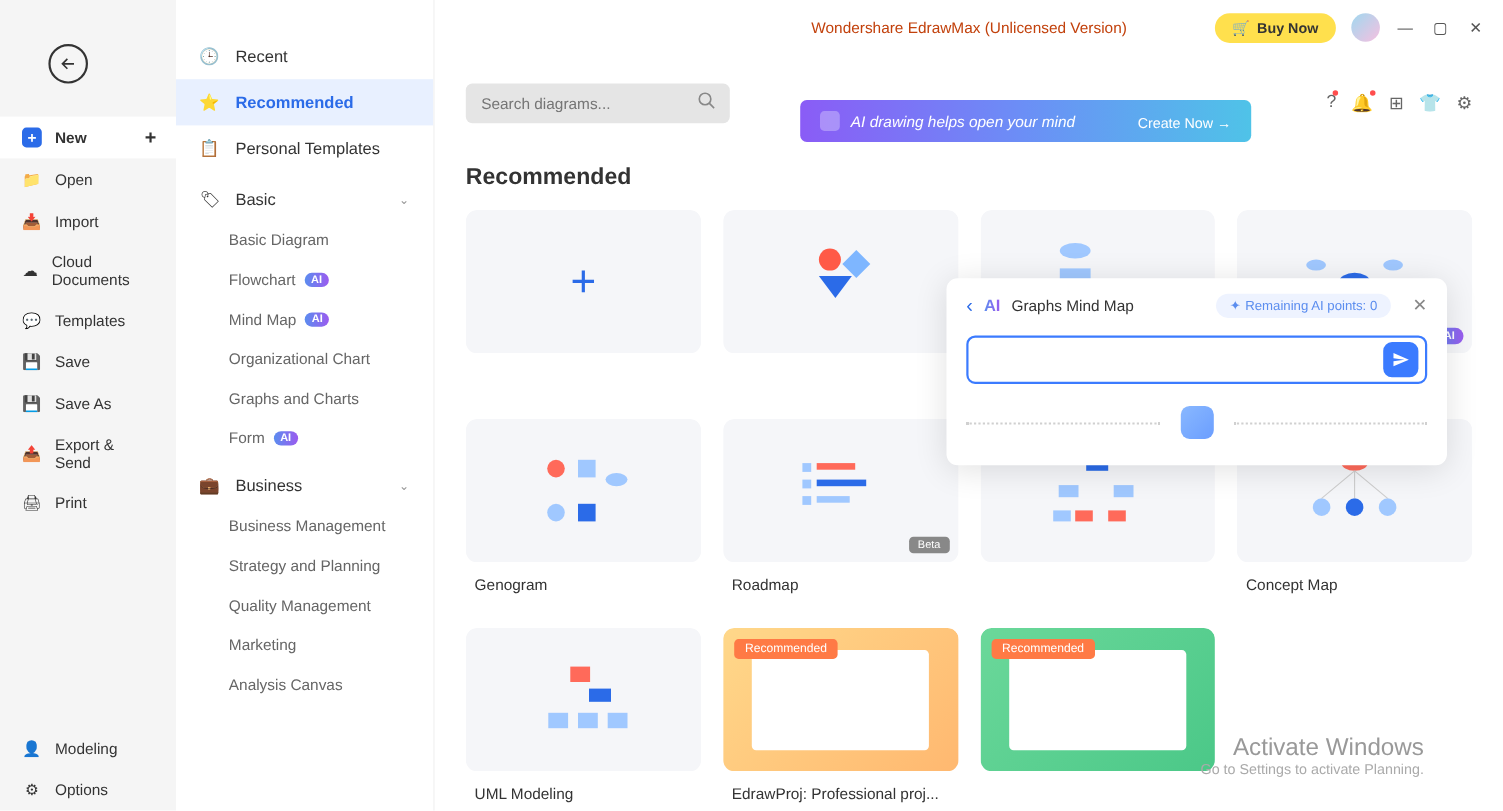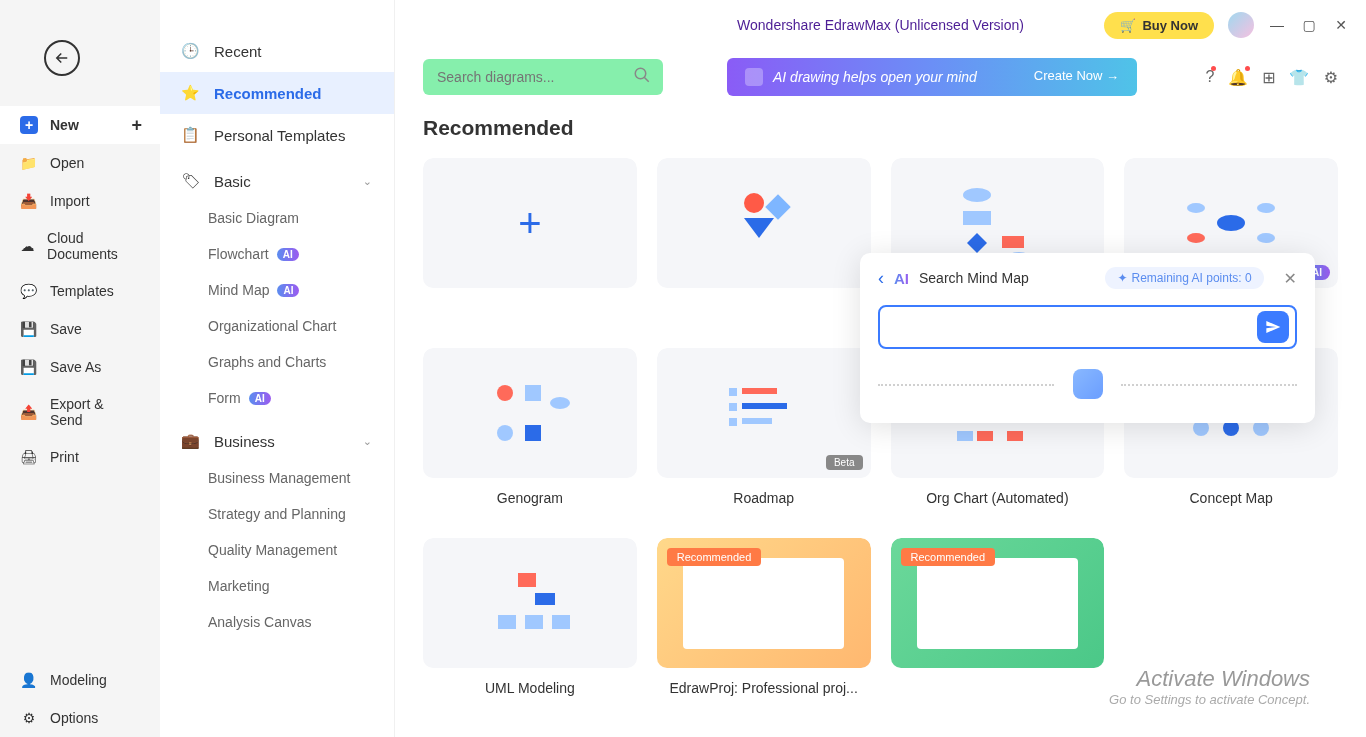--- a/index.html
+++ b/index.html
@@ -23,44 +23,44 @@
 .nav-item.active { background: #e8f0ff; color: #2b6be8; font-weight: 600; }
 .nav-icon { width: 18px; height: 18px; display: flex; align-items: center; justify-content: center; }
 .section-header { display: flex; align-items: center; padding: 16px 22px 10px; font-size: 15px; color: #333; gap: 14px; position: relative; }
 .section-header .chev { position: absolute; right: 22px; color: #999; font-size: 11px; }
 .sub-item { padding: 10px 22px 10px 48px; font-size: 14px; color: #666; cursor: pointer; display: flex; align-items: center; gap: 8px; }
 .ai-pill { display: inline-block; background: linear-gradient(90deg, #5b8def, #9b5bef); color: #fff; font-size: 10px; font-weight: bold; padding: 1px 6px; border-radius: 8px; }
 
 
 .main { flex: 1; background: #fff; overflow-y: auto; position: relative; }
 .topbar { display: flex; align-items: center; justify-content: center; padding: 10px 20px; position: relative; height: 50px; }
-.app-title { font-size: 14px; color: #4c1d95; }
+.app-title { font-size: 14px; color: #c2410c; }
 .top-right { position: absolute; right: 16px; display: flex; align-items: center; gap: 14px; }
 .buy-btn { background: #ffe04d; border-radius: 16px; padding: 6px 16px; font-size: 13px; font-weight: 600; color: #333; display: flex; align-items: center; gap: 6px; cursor: pointer; }
 .avatar { width: 26px; height: 26px; border-radius: 50%; background: linear-gradient(135deg, #a0d8ef, #f6c0e0); cursor: pointer; }
 .win-btn { color: #555; cursor: pointer; font-size: 14px; width: 18px; text-align: center; }
 
 .toolbar-row { display: flex; align-items: center; padding: 8px 28px 20px 28px; gap: 16px; }
 .search-box { position: relative; width: 240px; }
-.search-box input { width: 100%; padding: 10px 40px 10px 14px; border: none; background: #86efac; border-radius: 6px; font-size: 14px; color: #333; }
+.search-box input { width: 100%; padding: 10px 40px 10px 14px; border: none; background: #e5e5e5; border-radius: 6px; font-size: 14px; color: #333; }
 .search-box .search-icon { position: absolute; right: 12px; top: 50%; transform: translateY(-50%); color: #888; }
-.ai-banner { flex: 0 0 410px; margin-left: 48px; background: linear-gradient(90deg, #8a5cf6, #6b8ff6, #4fc3e8); border-radius: 6px; padding: 10px 18px; color: #fff; display: flex; align-items: flex-start; font-size: 14px; font-style: italic; justify-content: space-between; cursor: pointer; }
+.ai-banner { flex: 0 0 410px; margin-left: 48px; background: linear-gradient(90deg, #8a5cf6, #6b8ff6, #4fc3e8); border-radius: 6px; padding: 10px 18px; color: #fff; display: flex; align-items: flex-end; font-size: 14px; font-style: italic; justify-content: space-between; cursor: pointer; margin-top: 33px; }
 .ai-banner .sparkle { width: 18px; height: 18px; background: rgba(255,255,255,0.3); border-radius: 4px; }
 .create-now { font-style: normal; font-size: 13px; }
 .tool-icons { margin-left: auto; display: flex; gap: 14px; color: #666; }
 .tool-icons span { cursor: pointer; position: relative; }
 .red-dot::after { content: ''; position: absolute; top: -2px; right: -2px; width: 5px; height: 5px; background: #ff4d4d; border-radius: 50%; }
 
 .content-area { padding: 0 28px; }
 .heading { font-size: 21px; font-weight: 700; color: #333; margin-bottom: 18px; }
 
 .grid { display: grid; grid-template-columns: repeat(4, 1fr); gap: 20px; }
 .card { background: #fff; border-radius: 10px; overflow: hidden; cursor: pointer; }
 .thumb { height: 130px; background: #f5f6f9; border-radius: 10px; display: flex; align-items: center; justify-content: center; position: relative; }
-.card-label { text-align: center; padding: 12px 8px; font-size: 14px; color: #333; }
+.card-label { padding: 12px 8px; font-size: 14px; color: #333; }
 .ai-corner { position: absolute; bottom: 8px; right: 8px; background: linear-gradient(90deg, #5b8def, #9b5bef); color: #fff; font-size: 10px; font-weight: bold; padding: 2px 8px; border-radius: 8px; }
 .beta-corner { position: absolute; bottom: 8px; right: 8px; background: #888; color: #fff; font-size: 10px; padding: 2px 8px; border-radius: 4px; }
 .rec-badge { position: absolute; top: 10px; left: 10px; background: #ff7a45; color: #fff; font-size: 11px; padding: 3px 10px; border-radius: 4px; }
 .plus-big { font-size: 40px; color: #2b6be8; font-weight: 300; }
 
 
 .ai-modal { position: absolute; left: 465px; top: 253px; width: 455px; background: #fff; border-radius: 10px; box-shadow: 0 4px 30px rgba(0,0,0,0.12); padding: 14px 18px 24px; z-index: 100; }
 .modal-header { display: flex; align-items: center; gap: 10px; margin-bottom: 16px; }
 .modal-back { color: #2b6be8; cursor: pointer; font-size: 18px; }
 .ai-logo { font-weight: 700; font-size: 15px; background: linear-gradient(90deg, #5b8def, #9b5bef); -webkit-background-clip: text; -webkit-text-fill-color: transparent; }
@@ -70,21 +70,21 @@
 .modal-input-wrap { position: relative; border: 2px solid #3b7bff; border-radius: 8px; padding: 2px; display: flex; align-items: center; }
 .modal-input-wrap input { flex: 1; border: none; outline: none; padding: 10px 12px; font-size: 14px; }
 .send-btn { width: 32px; height: 32px; background: #3b7bff; border-radius: 8px; display: flex; align-items: center; justify-content: center; color: #fff; cursor: pointer; margin-right: 4px; }
 .divider-icon { display: flex; align-items: center; justify-content: center; margin-top: 20px; position: relative; }
 .divider-icon::before, .divider-icon::after { content: ''; position: absolute; top: 50%; width: 42%; border-top: 2px dotted #d0d0d0; }
 .divider-icon::before { left: 0; }
 .divider-icon::after { right: 0; }
 .bot-icon { width: 30px; height: 30px; background: linear-gradient(135deg, #89b8ff, #6b9eff); border-radius: 8px; position: relative; z-index: 1; }
 
 
-.watermark { position: absolute; right: 56px; bottom: 30px; color: #888; text-align: right; pointer-events: none; font-style: italic; }
+.watermark { position: absolute; right: 72px; bottom: 30px; color: #888; text-align: right; pointer-events: none; }
 .watermark .big { font-size: 22px; color: #999; }
 .watermark .small { font-size: 13px; color: #aaa; }
 
 
 svg.diagram { width: 100px; height: 80px; }
 .promo-thumb { background: linear-gradient(135deg, #ffd88a, #ffb870); }
 .promo-thumb.green { background: linear-gradient(135deg, #6bd89a, #4bc888); }
 .promo-inner { width: 75%; height: 70%; background: #fff; border-radius: 4px; }
 </style>
 </head>
@@ -327,21 +327,20 @@
           <div class="thumb">
             <svg class="diagram">
                 <rect x="40" y="10" width="20" height="12" fill="#2b6be8"></rect>
                 <rect x="15" y="35" width="18" height="11" fill="#a0c8ff"></rect>
                 <rect x="65" y="35" width="18" height="11" fill="#a0c8ff"></rect>
                 <rect x="10" y="58" width="16" height="10" fill="#a0c8ff"></rect>
                 <rect x="30" y="58" width="16" height="10" fill="#ff6a5a"></rect>
                 <rect x="60" y="58" width="16" height="10" fill="#ff6a5a"></rect>
               </svg>
           </div>
-          <div class="card-label">Org Chart (Automated)</div>
         </div>
         <div class="card">
           <div class="thumb">
             <svg class="diagram">
                 <ellipse cx="50" cy="15" rx="12" ry="7" fill="#ff6a5a"></ellipse>
                 <circle cx="20" cy="55" r="8" fill="#a0c8ff"></circle>
                 <circle cx="50" cy="55" r="8" fill="#2b6be8"></circle>
                 <circle cx="80" cy="55" r="8" fill="#a0c8ff"></circle>
                 <line x1="50" y1="22" x2="20" y2="47" stroke="#ccc"></line>
                 <line x1="50" y1="22" x2="50" y2="47" stroke="#ccc"></line>
@@ -376,21 +375,21 @@
             <div class="promo-inner"></div>
           </div>
         </div>
       </div>
     </div>
 
     <div class="ai-modal">
       <div class="modal-header">
         <span class="modal-back">‹</span>
         <span class="ai-logo">AI</span>
-        <span class="modal-title">Search Mind Map</span>
+        <span class="modal-title">Graphs Mind Map</span>
         <span class="points-pill">
           <span>✦</span>
           <span>Remaining AI points: 0</span>
         </span>
         <span class="modal-close">✕</span>
       </div>
       <div class="modal-input-wrap">
         <input type="text" style="">
         <div class="send-btn">
           <svg width="16" height="16" viewBox="0 0 24 24" fill="#fff">
@@ -398,16 +397,16 @@
             </svg>
         </div>
       </div>
       <div class="divider-icon">
         <div class="bot-icon"></div>
       </div>
     </div>
 
     <div class="watermark">
       <div class="big">Activate Windows</div>
-      <div class="small">Go to Settings to activate Concept.</div>
+      <div class="small">Go to Settings to activate Planning.</div>
     </div>
   </div>
 </div>
 
 </body></html>

